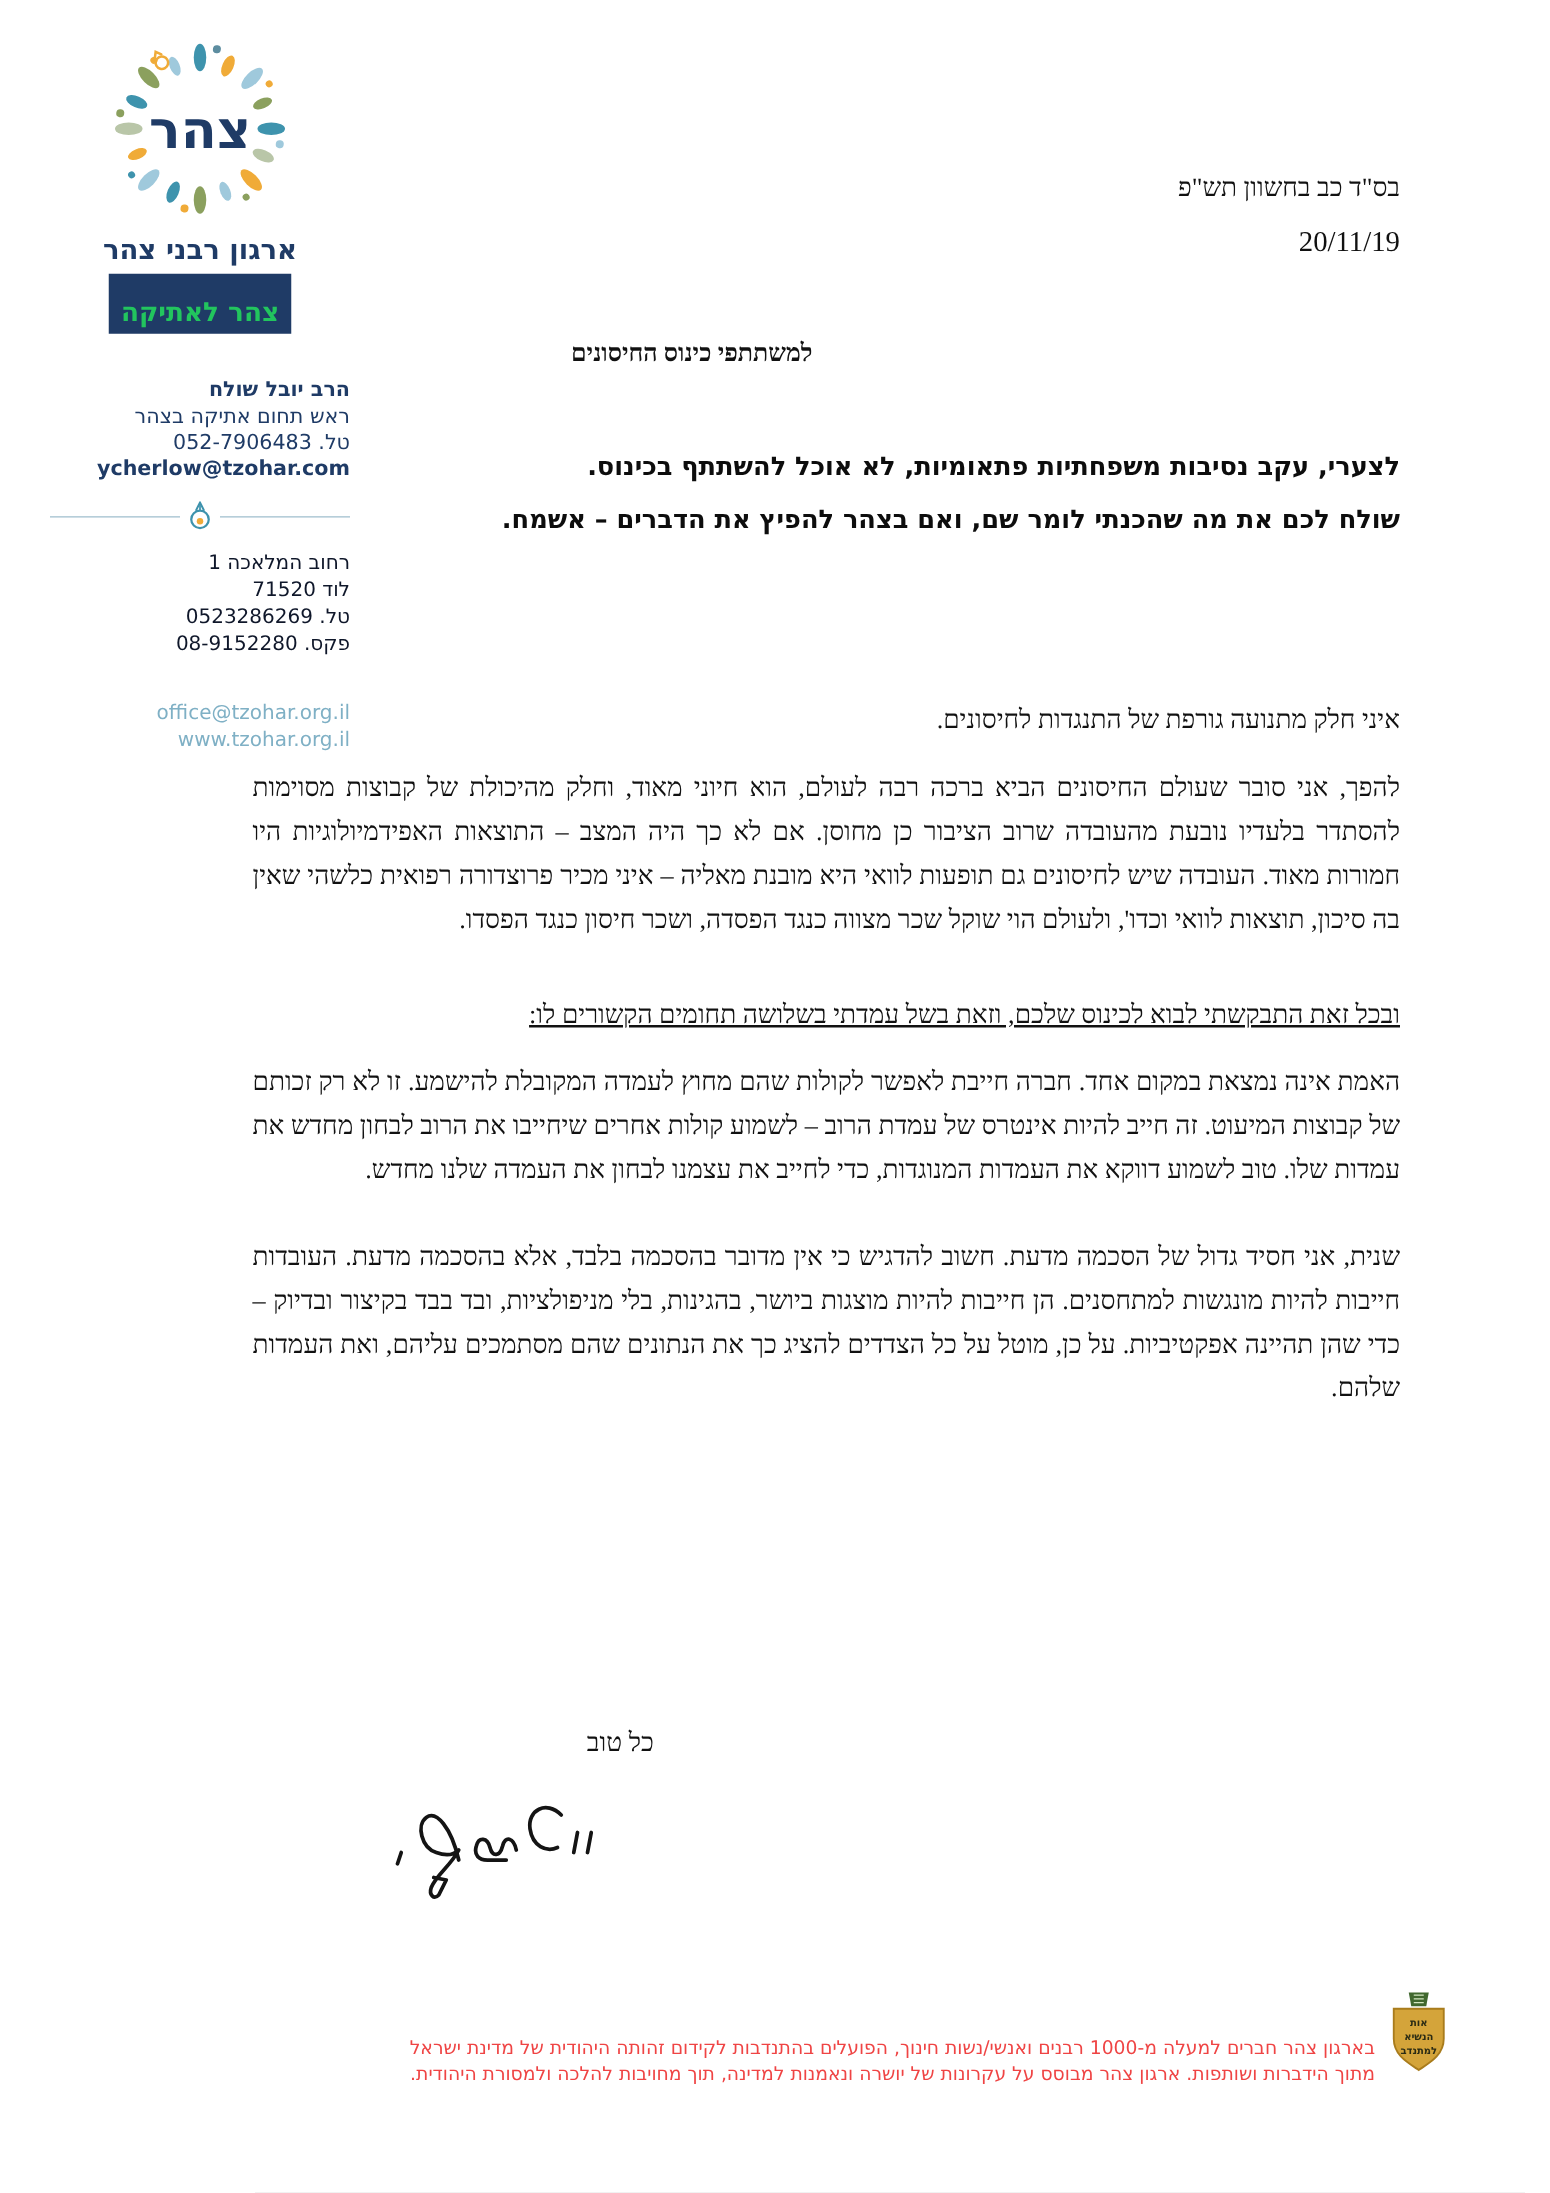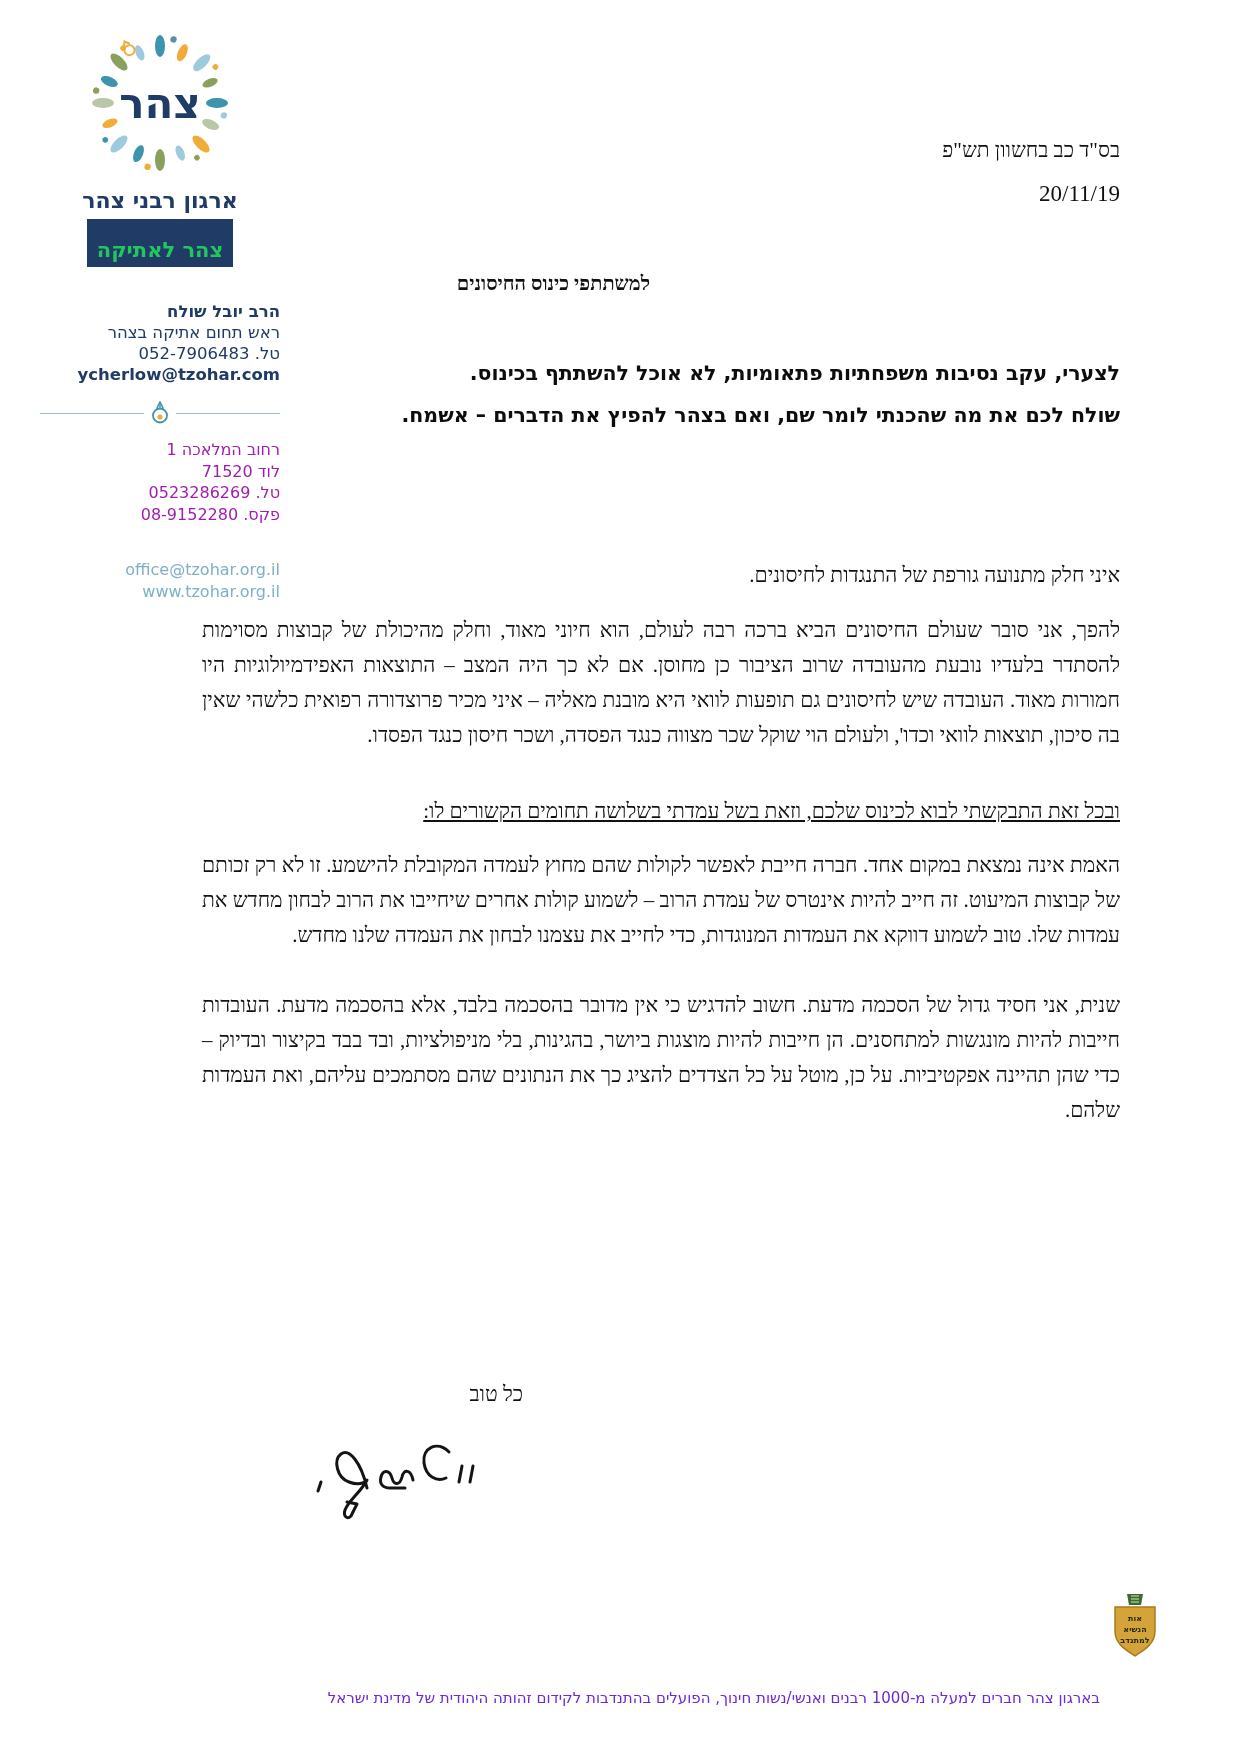--- a/index.html
+++ b/index.html
@@ -28,21 +28,21 @@
     padding:19px 10px 5px 10px;
   }
   .contact{margin-top:34px;text-align:left;direction:rtl;text-align:right;}
   .contact div{font-size:16.5px;line-height:21px;color:#1f3b66;}
   .contact .b{font-weight:bold;}
   .divider{
     margin-top:16px;display:flex;align-items:center;gap:6px;
   }
   .divider .line{flex:1;border-top:1.5px solid #9fbecd;}
   .address{margin-top:14px;direction:rtl;text-align:right;}
-  .address div{font-size:16px;line-height:21.5px;color:#a21caf;}
+  .address div{font-size:16px;line-height:21.5px;color:#0f172a;}
   .weblinks{margin-top:34px;direction:rtl;text-align:right;}
   .weblinks div{font-size:16px;line-height:21.5px;color:#7fb0c5;}
   
   .dateblock{
     position:absolute;top:138px;right:120px;text-align:right;direction:rtl;
   }
   .date-he{font-family:"Liberation Serif","DejaVu Serif",serif;font-size:21px;color:#111;}
   .date-num{font-family:"Liberation Serif","DejaVu Serif",serif;font-size:23px;color:#111;margin-top:18px;direction:ltr;}
   
   .subject{
@@ -71,23 +71,23 @@
   .p6{top:1130px;}
   .p7{top:1285px;}
   .closing{
     position:absolute;top:1382px;right:717px;white-space:nowrap;
     direction:rtl;font-family:"Liberation Serif","DejaVu Serif","DejaVu Sans",serif;
     font-size:21px;color:#111;
   }
   .signature{position:absolute;left:305px;top:1432px;}
   
   .footer-text{
-    position:absolute;top:1688px;right:140px;width:830px;
+    position:absolute;top:1628px;right:140px;width:830px;
     direction:rtl;text-align:right;
-    color:#6d28d9;font-size:15px;line-height:21px;
+    color:#ef4444;font-size:15px;line-height:21px;
   }
   .award{position:absolute;left:1108px;top:1592px;width:54px;height:68px;}
 </style>
 </head>
 <body>
 
 <div class="page">
 
   <div class="sidebar">
 
@@ -245,20 +245,21 @@
 
         <path d="M62,56 C56,30 44,16 36,22 C28,28 32,46 44,50 C52,53 58,52 62,48 C56,60 44,68 40,78 C38,84 42,88 46,84 L52,72 L42,70"></path>
 
         <path d="M16,50 l-3,9"></path>
       </g>
     </svg>
   </div>
 
   <div class="footer-text">
     <div>בארגון צהר חברים למעלה מ-1000 רבנים ואנשי/נשות חינוך, הפועלים בהתנדבות לקידום זהותה היהודית של מדינת ישראל</div>
+    <div>מתוך הידברות ושותפות. ארגון צהר מבוסס על עקרונות של יושרה ונאמנות למדינה, תוך מחויבות להלכה ולמסורת היהודית.</div>
   </div>
 
   <div class="award">
     <svg width="54" height="68" viewBox="0 0 54 68">
 
       <path d="M19,2 h16 l-2,11 h-12 z" fill="#41682f"></path>
       <path d="M23,4 h8 M23,7 h8 M23,10 h8" stroke="#d4e6c2" stroke-width="1"></path>
 
       <path d="M7,15 h40 v24 c0,13 -11,19 -20,25 c-9,-6 -20,-12 -20,-25 z" fill="#d4a43a" stroke="#a97c1c" stroke-width="1.5"></path>
       <text x="27" y="29" text-anchor="middle" font-size="8" font-weight="bold" fill="#2c2c14" font-family="'DejaVu Sans',sans-serif">אות</text>

